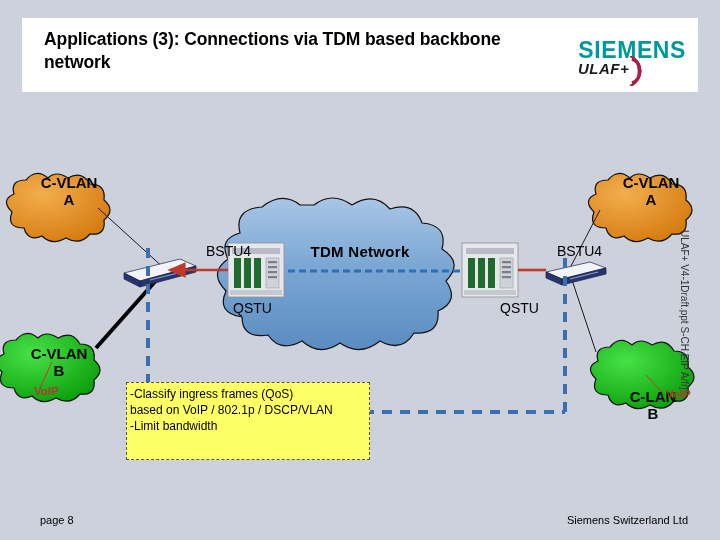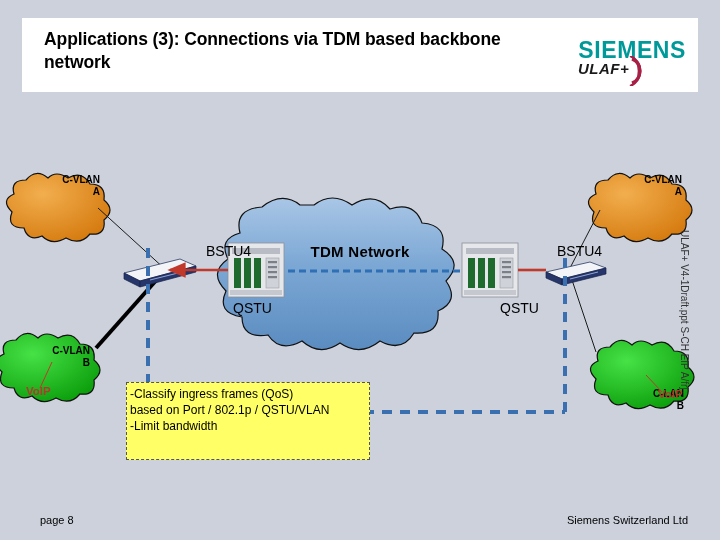--- a/index.html
+++ b/index.html
@@ -69,42 +69,43 @@
     position: absolute;
     left: 0;
     top: 0;
     width: 720px;
     height: 540px;
     pointer-events: none;
   }
 
   .cloud-label {
     position: absolute;
-    text-align: right;
-    font-size: 10px;
+    text-align: center;
+    font-size: 15px;
     font-weight: bold;
     color: #000000;
     line-height: 1.15;
     white-space: pre-line;
     pointer-events: none;
   }
 
   .dev-label {
     position: absolute;
     font-size: 14px;
     font-weight: normal;
     color: #000000;
     padding-left: 22px;
   }
 
   .voip-label {
     position: absolute;
     font-size: 11.5px;
     font-weight: bold;
     color: #b03a2e;
+    margin-left: 8px;
   }
 
   #tdm-label {
     position: absolute;
     left: 270px;
     top: 243px;
     width: 180px;
     text-align: center;
     font-size: 15px;
     font-weight: bold;
@@ -318,20 +319,20 @@
 
   <div class="dev-label" style="left:184px; top:243px;">BSTU4</div>
   <div class="dev-label" style="left:211px; top:300px;">QSTU</div>
   <div class="dev-label" style="left:535px; top:243px;">BSTU4</div>
   <div class="dev-label" style="left:478px; top:300px;">QSTU</div>
 
   <div class="voip-label" style="left:26px; top:385px;">VoIP</div>
   <div class="voip-label" style="left:658px; top:388px;">VoIP</div>
 
   <div id="note-box">-Classify ingress frames (QoS)
- based on Port / 802.1p / QSTU/VLAN
+ based on VoIP / 802.1p / DSCP/VLAN
 -Limit bandwidth</div>
 
   <div id="page-num">page 8</div>
   <div id="footer-right">Siemens Switzerland Ltd</div>
   <div id="side-note">ULAF+ V4-1Draft.ppt  S-CH EIP A/frj</div>
 
 </div>
 
 </body></html>

